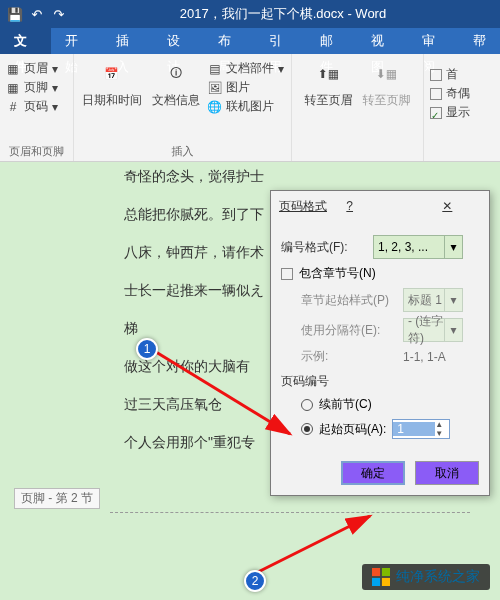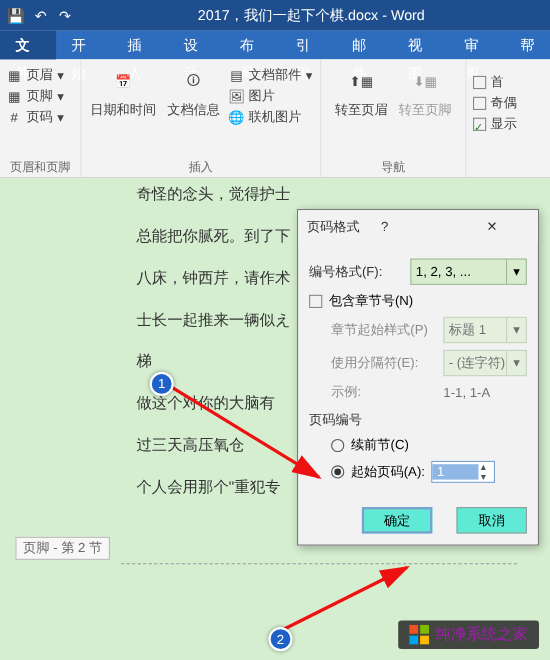--- a/index.html
+++ b/index.html
@@ -26,42 +26,42 @@
 .chk.on::after { content:"✓"; font-size: 10px; color: #2a7a2a; line-height: 10px; }
 
 .docarea { position: absolute; top: 162px; left: 0; right: 0; bottom: 0; background: #d5eed0; overflow: hidden; }
 .page { position: absolute; left: 8px; top: 6px; width: 480px; background: #d5eed0; }
 .para { font-size: 14px; color: #333; margin: 0 0 20px 116px; white-space: nowrap; }
 .footer-label { position: absolute; left: 14px; top: 326px; background: #f7f7f7; border: 1px solid #bbb; font-size: 12px; padding: 1px 6px; color: #666; }
 .dotted-tab { position: absolute; left: 110px; top: 350px; width: 360px; border-top: 1px dashed #999; }
 
 .dialog { position: absolute; left: 270px; top: 190px; width: 220px; background: #f2f2f2; border: 1px solid #7a7a7a; box-shadow: 2px 2px 8px rgba(0,0,0,.3); font-size: 12px; }
 .dlg-title { background: #f2f2f2; height: 30px; display: flex; align-items: center; padding: 0 8px; color: #333; }
-.dlg-title span { flex: 1; }
+.dlg-title span { flex: 1; text-decoration: underline; }
 .dlg-close { width: 40px; height: 30px; background:#fff0; display:flex; align-items:center; justify-content:center; }
-.dlg-body { padding: 8px 10px 6px 10px; }
+.dlg-body { padding: 8px 26px 6px 10px; }
 .row { display: flex; align-items: center; margin: 6px 0; gap: 6px; }
 .lbl { flex: 0 0 86px; color: #333; }
 .combo { flex: 1; height: 24px; border: 1px solid #9fb89b; background: #d9edce; display: flex; align-items: center; padding: 0 4px; position: relative; }
 .combo .dd { position: absolute; right: 0; top: 0; width: 18px; height: 100%; border-left: 1px solid #9fb89b; display: flex; align-items: center; justify-content: center; }
 .group-title { color: #333; margin: 8px 0 0 0; }
 .indent { margin-left: 20px; }
 .radio { width: 12px; height: 12px; border: 1px solid #555; border-radius: 50%; display: inline-flex; align-items: center; justify-content: center; }
 .radio.on::after { content:""; width:6px; height:6px; background:#333; border-radius:50%; }
 .spin { flex:0 0 58px; height: 20px; border: 1px solid #7aa0d0; background:#fff; display:flex; align-items:center; }
 .spin .val { flex:1; background:#8fb7e6; color:#fff; padding:0 4px; }
 .spin .arrows { width:14px; display:flex; flex-direction:column; font-size:8px; color:#555; }
 .dlg-btns { display:flex; justify-content:flex-end; gap:10px; padding:10px; }
-.dlg-btn { width: 64px; height: 24px; border: 1px solid #999; background:#5eead4; display:flex; align-items:center; justify-content:center;margin-left:12px; }
+.dlg-btn { width: 64px; height: 24px; border: 1px solid #999; background:#8b5cf6; display:flex; align-items:center; justify-content:center; }
 .dlg-btn.primary { border:2px solid #7aa0d0; }
 
 .marker { position:absolute; z-index:20; }
 .dot { width:22px; height:22px; border-radius:50%; background:#1e62c9; border:2px solid #fff; box-shadow:0 0 4px rgba(0,0,0,.4); color:#fff; font-size:12px; display:flex; align-items:center; justify-content:center; }
 
-.watermark { position:absolute; right:10px; bottom:10px; background:rgba(40,40,40,.85); color:#a21caf; font-size:14px; padding:4px 10px; border-radius:3px; display:flex; align-items:center; gap:6px; z-index:25; }
+.watermark { position:absolute; right:10px; bottom:10px; background:rgba(40,40,40,.85); color:#0369a1; font-size:14px; padding:4px 10px; border-radius:3px; display:flex; align-items:center; gap:6px; z-index:25; }
 .wm-logo { width:18px; height:18px; }
 
 svg.arrow { position:absolute; z-index:19; pointer-events:none; }
 </style>
 </head>
 <body>
 
 <div class="titlebar">
   <span class="qat-icon">💾</span>
   <span class="qat-icon">↶</span>
@@ -137,21 +137,20 @@
     <div class="grow" style="justify-content:center">
       <div class="bigbtn">
           <span class="bigic">⬆▦</span>
           <span>转至页眉</span>
         </div>
       <div class="bigbtn" style="opacity:.5">
           <span class="bigic">⬇▦</span>
           <span>转至页脚</span>
         </div>
     </div>
-    <div class="grplabel">导航</div>
   </div>
 
   <div class="ribgroup" style="flex:1; border-right:none">
     <div class="gcol" style="padding-top:10px">
       <div class="gitem">
           <span class="chk"></span>
           <span>首</span>
         </div>
       <div class="gitem">
           <span class="chk"></span>

